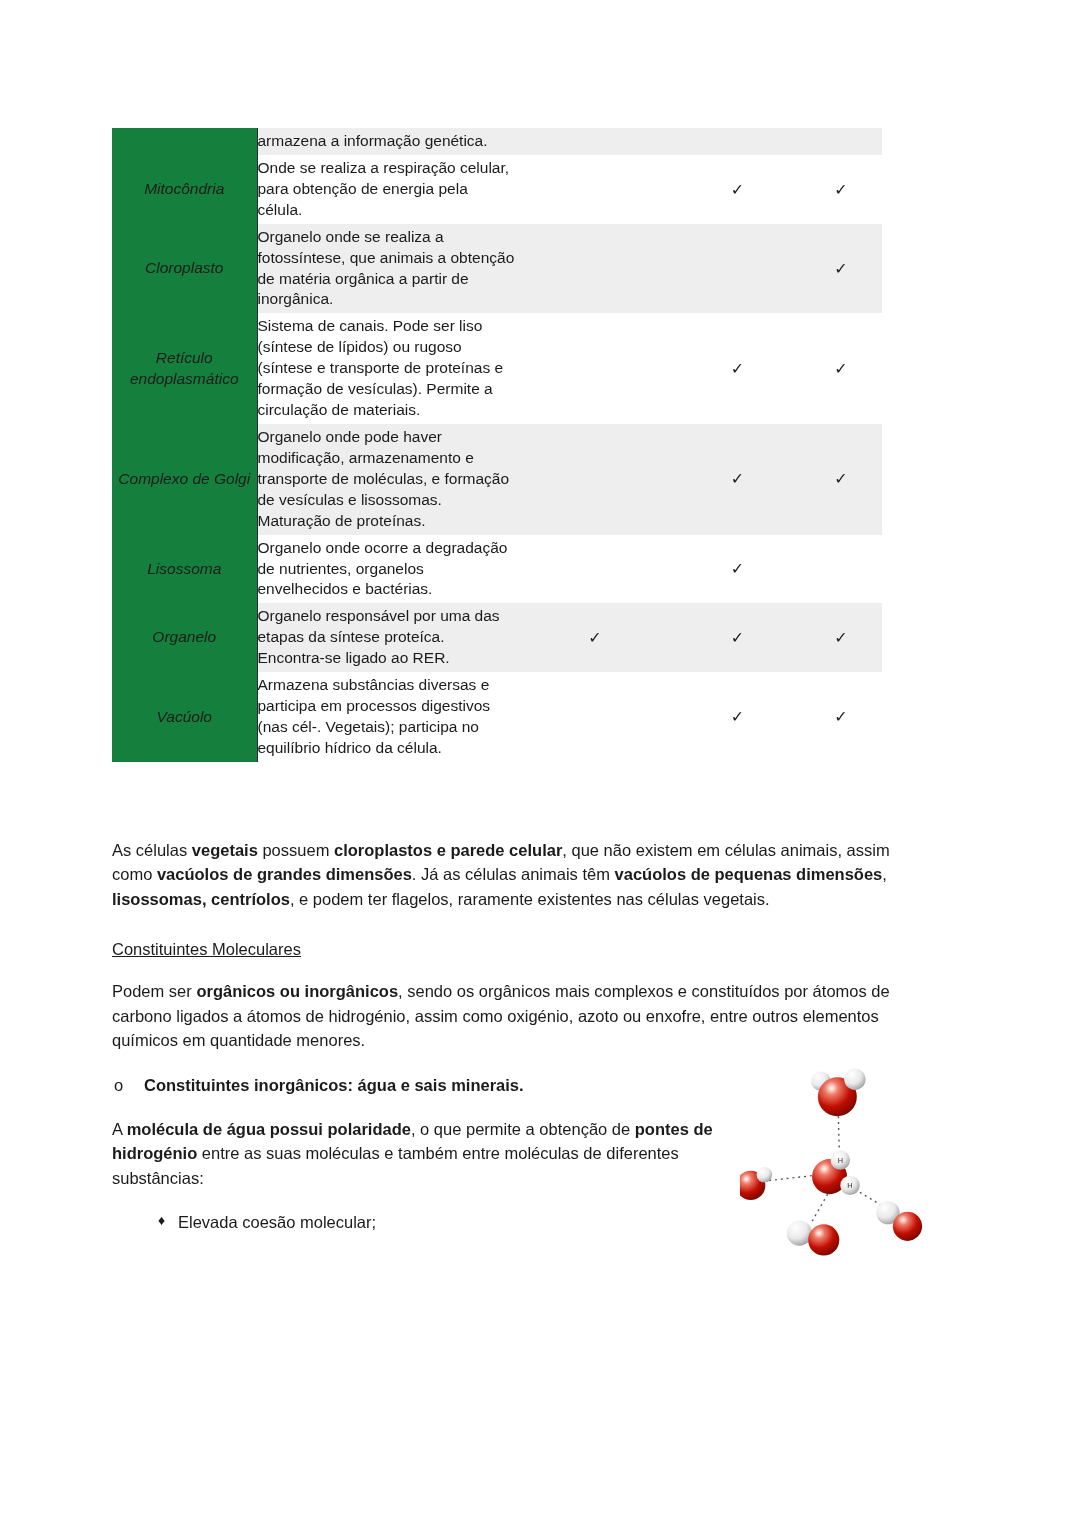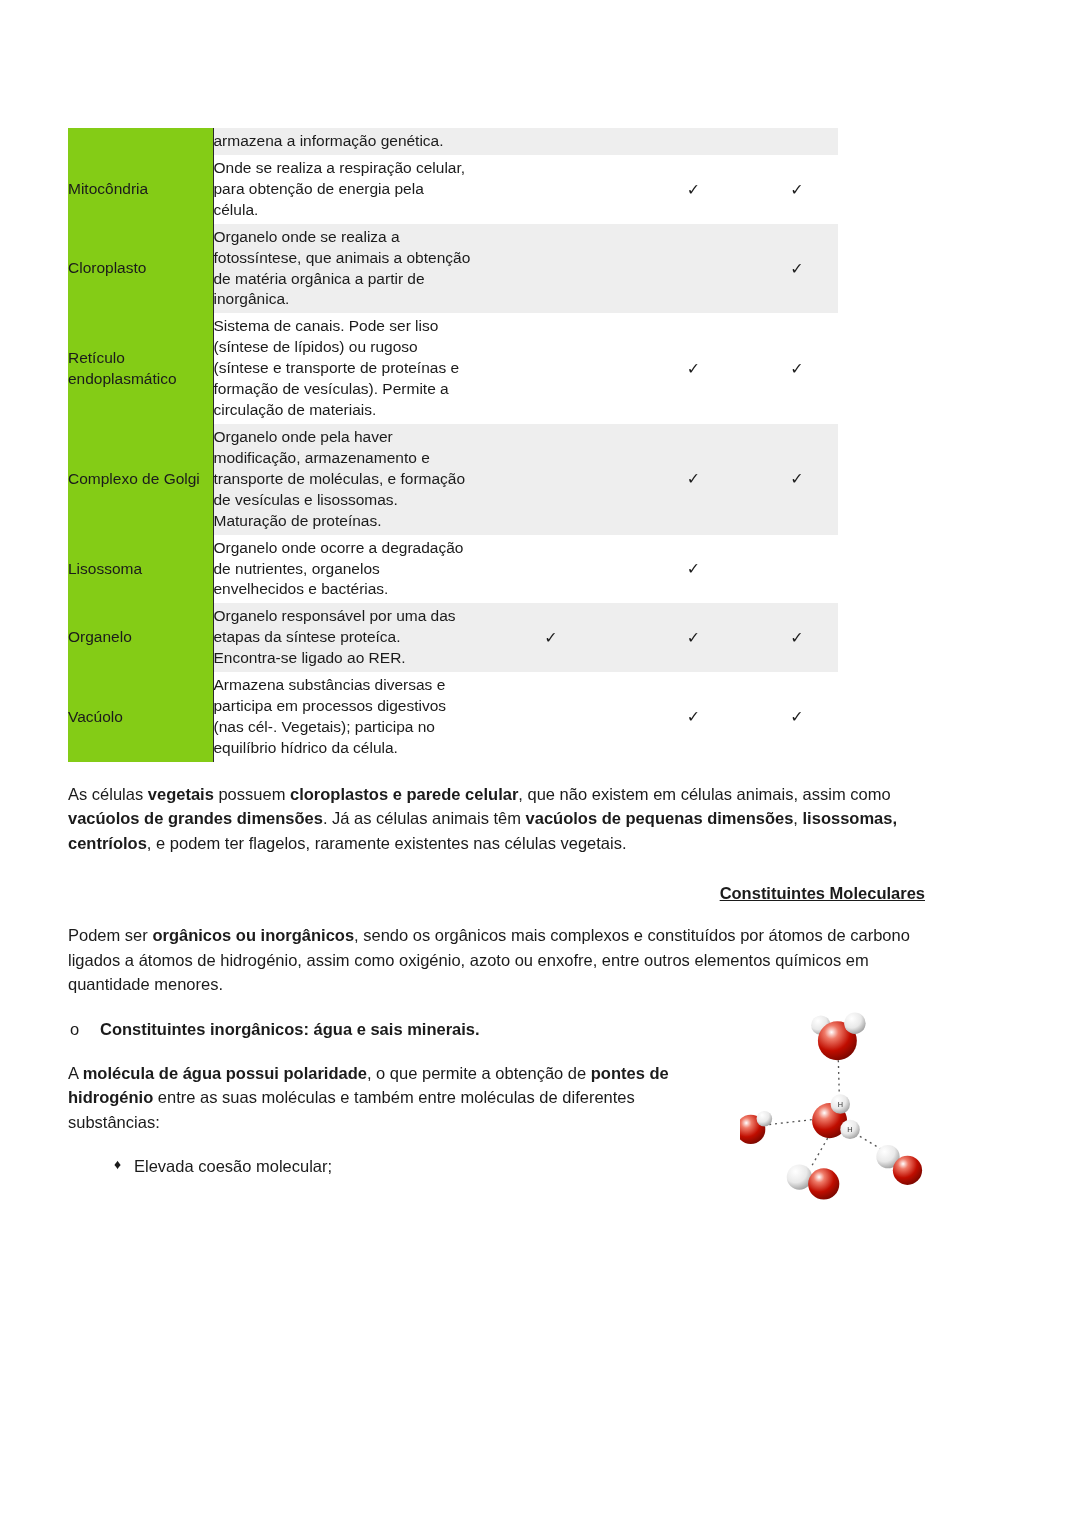--- a/index.html
+++ b/index.html
@@ -2,60 +2,60 @@
 <html lang="pt" style="--shade: #eeeeee; --text: #1b1b1b;"><head>
 <meta charset="utf-8">
 <style>
   * { box-sizing: border-box; }
   html, body { margin: 0; padding: 0; background: #ffffff; }
   .page {
     width: 1080px;
     min-height: 1527px;
     margin: 0 auto;
     background: #ffffff;
-    padding: 128px 155px 40px 68px;
+    padding: 128px 155px 40px 112px;
     font-family: "Liberation Sans", sans-serif;
     color: var(--text, #1b1b1b);
   }
 
   
   table.organelles {
     width: 770px;
     border-collapse: collapse;
     font-size: 15.5px;
     line-height: 1.35;
     table-layout: fixed;
   }
   table.organelles td { vertical-align: middle; padding: 3px 0; }
   td.org-name {
     width: 145px;
-    text-align: left;
+    text-align: center;
+    font-style: italic;
     padding-right: 8px;
-    background: #84cc16;
+    background: #15803d;
   }
   td.org-desc {
     width: 258px;
     border-left: 1.5px solid #2a2a2a;
     padding: 3px 8px 3px 11px;
   }
   td.org-check { text-align: center; font-size: 16px; }
   td.c1 { width: 160px; }
   td.c2 { width: 125px; }
   td.c3 { width: 82px; }
   tr.shaded td:not(.org-name) { background: var(--shade, #eeeeee); }
 
   
-  .content { margin-top: 20px; font-size: 16.5px; line-height: 1.48; }
+  .content { margin-top: 76px; font-size: 16.5px; line-height: 1.48; }
   .content p { margin: 0 0 20px 0; }
   b { font-weight: 700; }
   .heading {
-    font-weight: 700;
+    font-weight: 400;
     text-decoration: underline;
     margin: 26px 0 18px 0;
-    text-align: right;
   }
   .bullet {
     position: relative;
     margin: 0 0 20px 0;
   }
   .bullet .marker {
     display: inline-block;
     width: 30px;
     flex: 0 0 30px;
   }
@@ -110,21 +110,21 @@
         </tr>
         <tr>
           <td class="org-name">Retículo endoplasmático</td>
           <td class="org-desc">Sistema de canais. Pode ser liso (síntese de lípidos) ou rugoso (síntese e transporte de proteínas e formação de vesículas). Permite a circulação de materiais.</td>
           <td class="org-check c1"></td>
           <td class="org-check c2">✓</td>
           <td class="org-check c3">✓</td>
         </tr>
         <tr class="shaded">
           <td class="org-name">Complexo de Golgi</td>
-          <td class="org-desc">Organelo onde pela haver modificação, armazenamento e transporte de moléculas, e formação de vesículas e lisossomas. Maturação de proteínas.</td>
+          <td class="org-desc">Organelo onde pode haver modificação, armazenamento e transporte de moléculas, e formação de vesículas e lisossomas. Maturação de proteínas.</td>
           <td class="org-check c1"></td>
           <td class="org-check c2">✓</td>
           <td class="org-check c3">✓</td>
         </tr>
         <tr>
           <td class="org-name">Lisossoma</td>
           <td class="org-desc">Organelo onde ocorre a degradação de nutrientes, organelos envelhecidos e bactérias.</td>
           <td class="org-check c1"></td>
           <td class="org-check c2">✓</td>
           <td class="org-check c3"></td>

